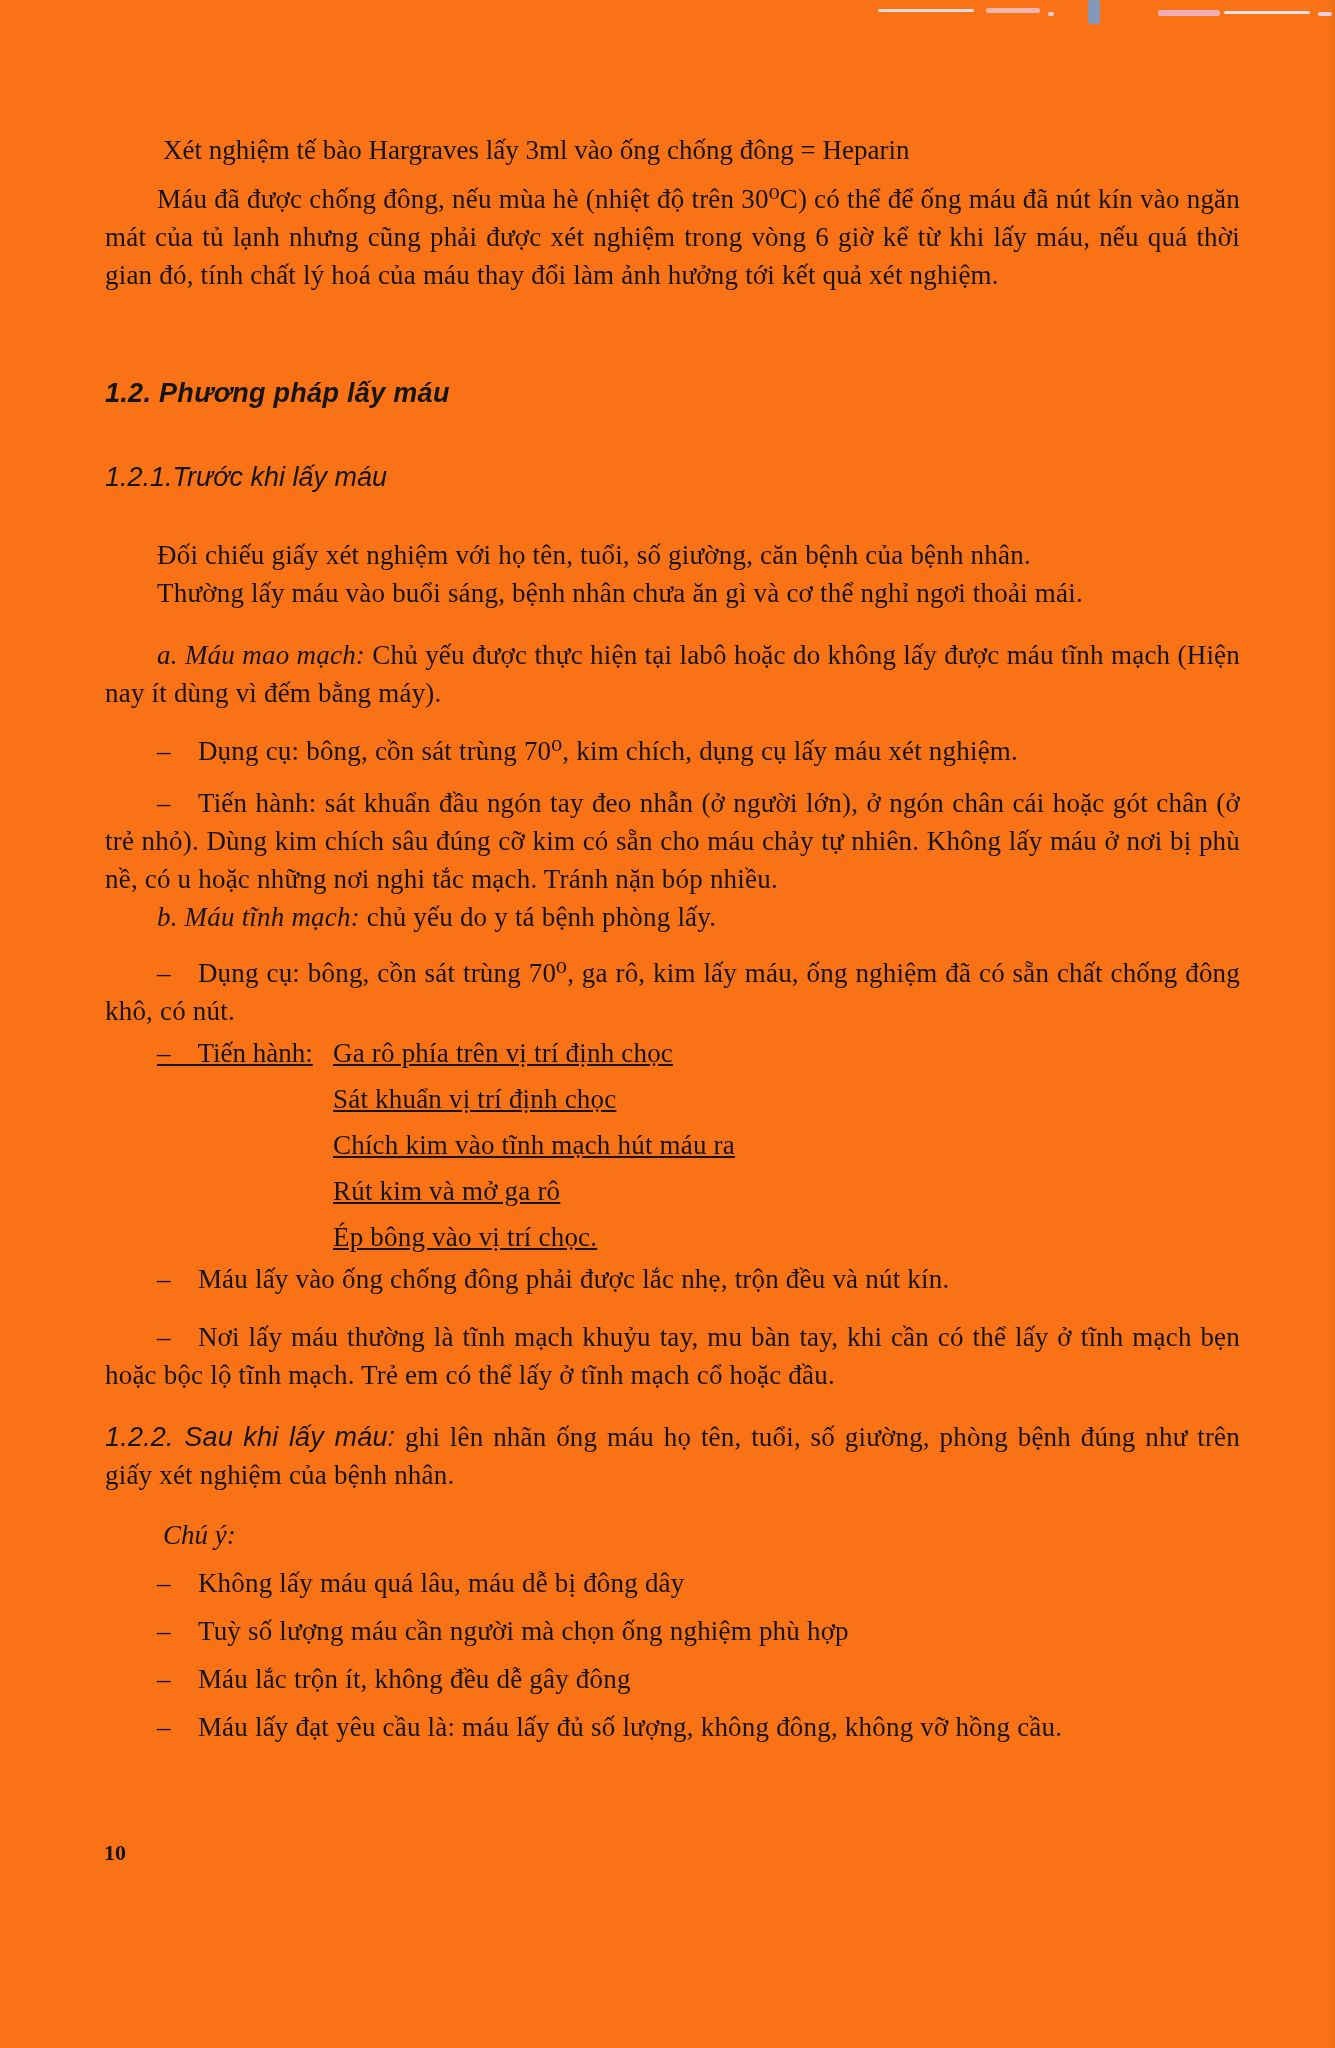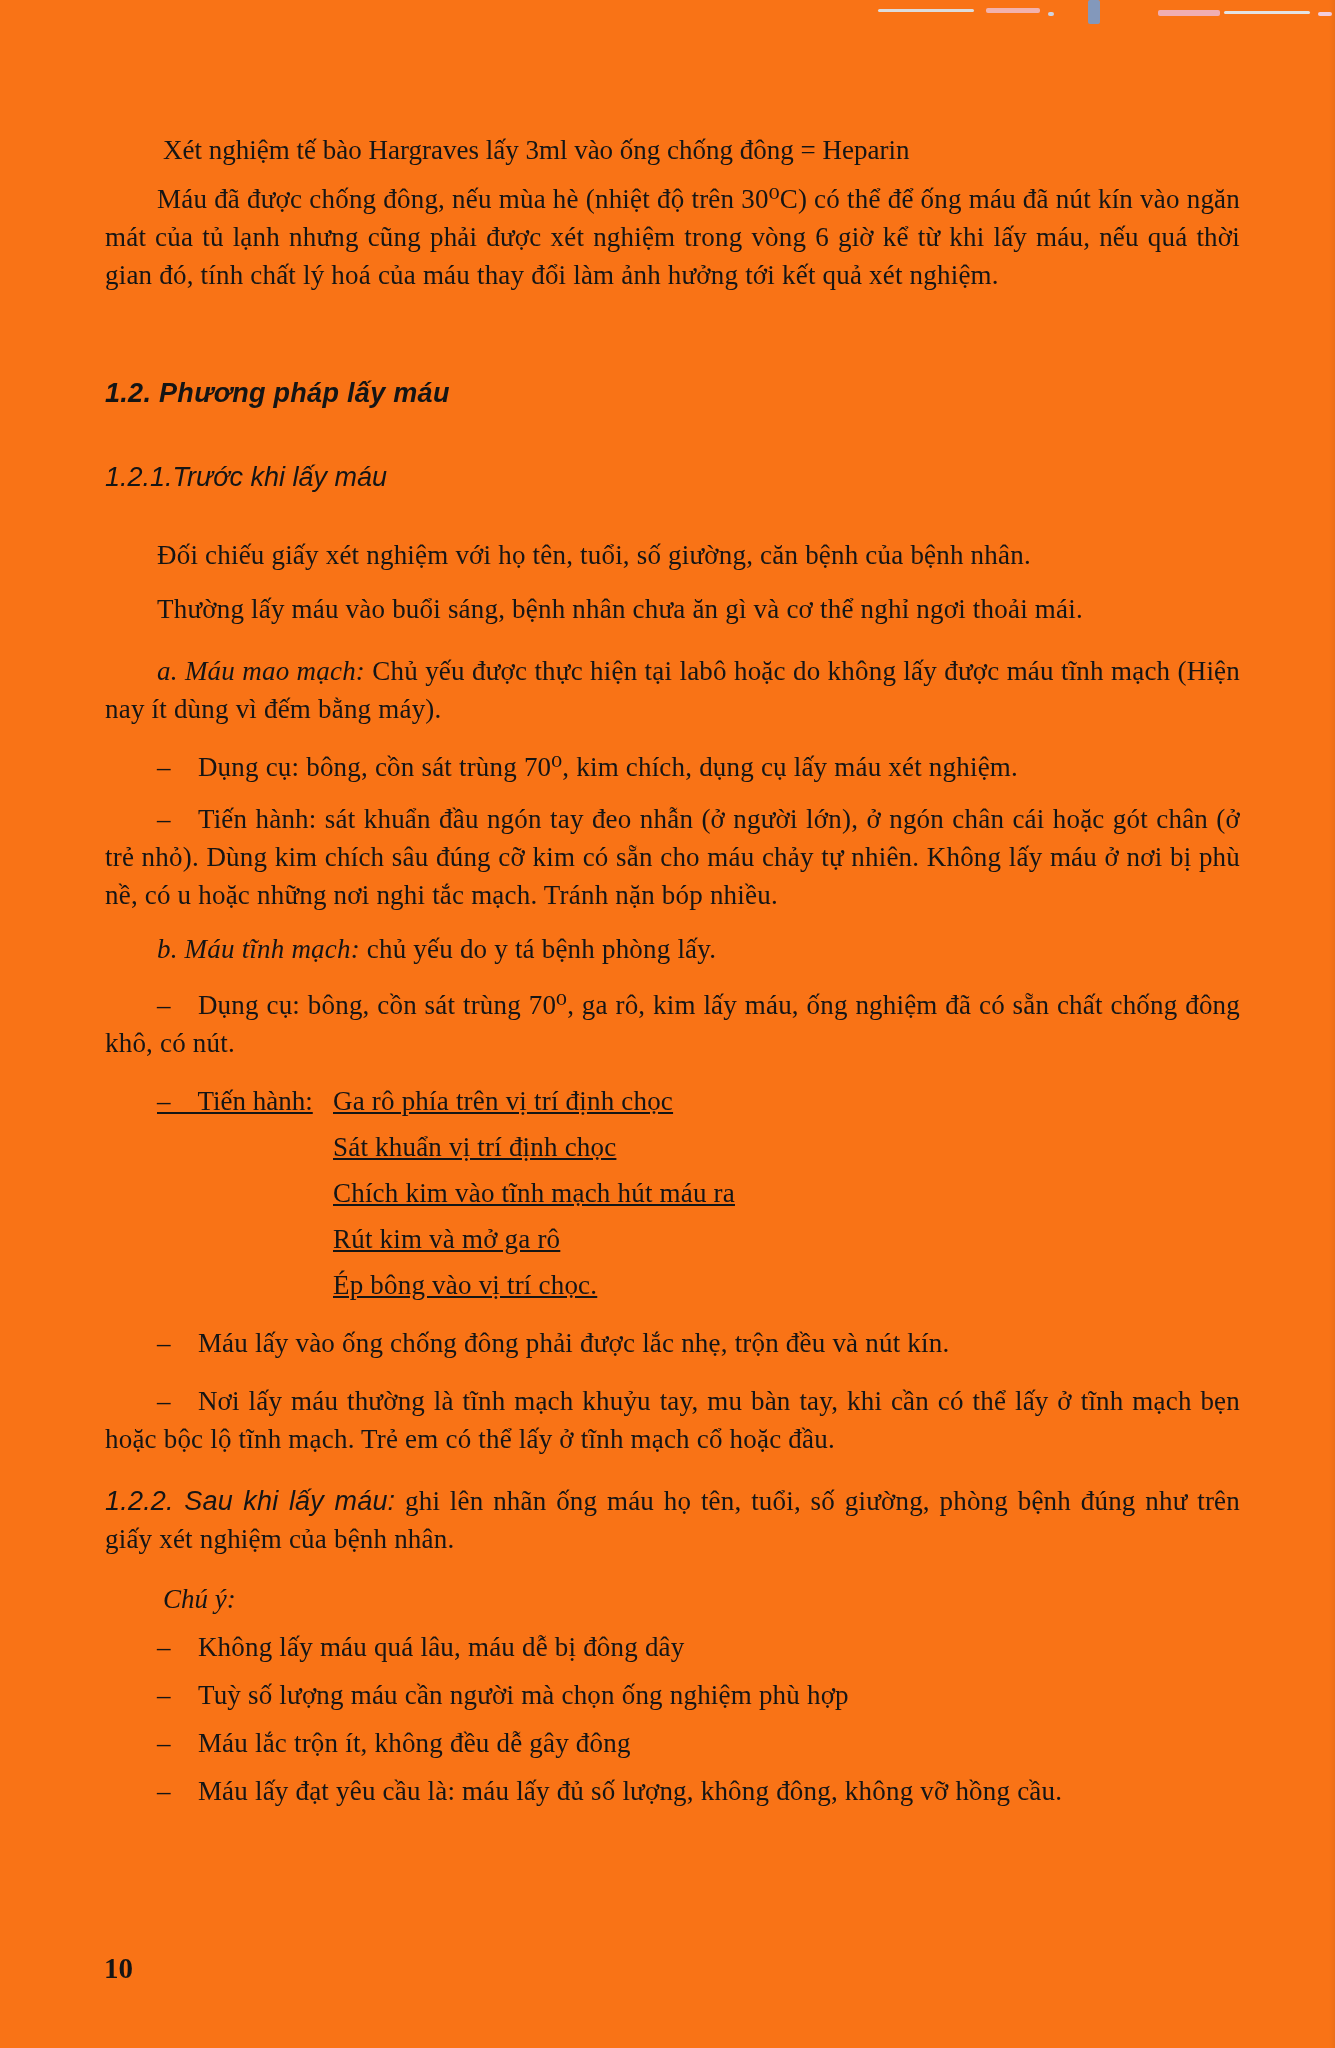--- a/index.html
+++ b/index.html
@@ -31,21 +31,21 @@
     font-size:27px;line-height:40px;margin:0;text-indent:58px;text-align:left;
   }
   .lead-italic{font-style:italic;}
   .h-sans{
     font-family:"Liberation Sans","DejaVu Sans",sans-serif;
     font-style:italic;
     font-size:27px;line-height:38px;
     margin:0;text-align:left;
   }
   .h-bold{font-weight:700;letter-spacing:0.3px;}
-  .mt10{margin-top:10px;} .mt14{margin-top:14px;} .mt16{margin-top:16px;}
+  .mt10{margin-top:10px;} .mt14{margin-top:14px;} .mt16{}
   .mt18{margin-top:18px;} .mt20{margin-top:20px;}
   .mt24{margin-top:24px;} .mt30{margin-top:40px;} .mt46{margin-top:46px;}
   .mt80{margin-top:80px;}
   .steps-row{
     display:flex;align-items:flex-start;
     margin-left:52px;
     text-decoration:underline;
   }
   .steps-label{
     flex:none;width:176px;
@@ -58,22 +58,22 @@
   }
   .note-label{
     font-style:italic;font-size:27px;line-height:38px;
     margin:22px 0 0 58px;text-align:left;
   }
   .note{
     font-size:27px;line-height:38px;text-align:justify;
     margin:10px 0 0 0;text-indent:52px;letter-spacing:0.2px;
   }
   .page-number{
-    position:absolute;left:104px;top:1952px;
-    font-size:29px;font-weight:700;
+    position:absolute;left:104px;top:1840px;
+    font-size:22px;font-weight:700;
     font-family:"Liberation Serif","DejaVu Serif",serif;
   }
   
   .artifact{position:absolute;border-radius:2px;pointer-events:none;}
   .a-gray1{left:878px;top:9px;width:96px;height:3px;background:#dcdcdc;}
   .a-pink1{left:986px;top:8px;width:54px;height:5px;background:#f0c2d4;opacity:.8;}
   .a-dot{left:1048px;top:12px;width:6px;height:4px;background:#cfd4e2;}
   .a-blue{left:1088px;top:0px;width:12px;height:24px;background:#6f9fd8;opacity:.85;}
   .a-pink2{left:1158px;top:10px;width:62px;height:6px;background:#efb9cf;opacity:.85;}
   .a-gray2{left:1224px;top:11px;width:86px;height:3px;background:#e3e3e3;}

